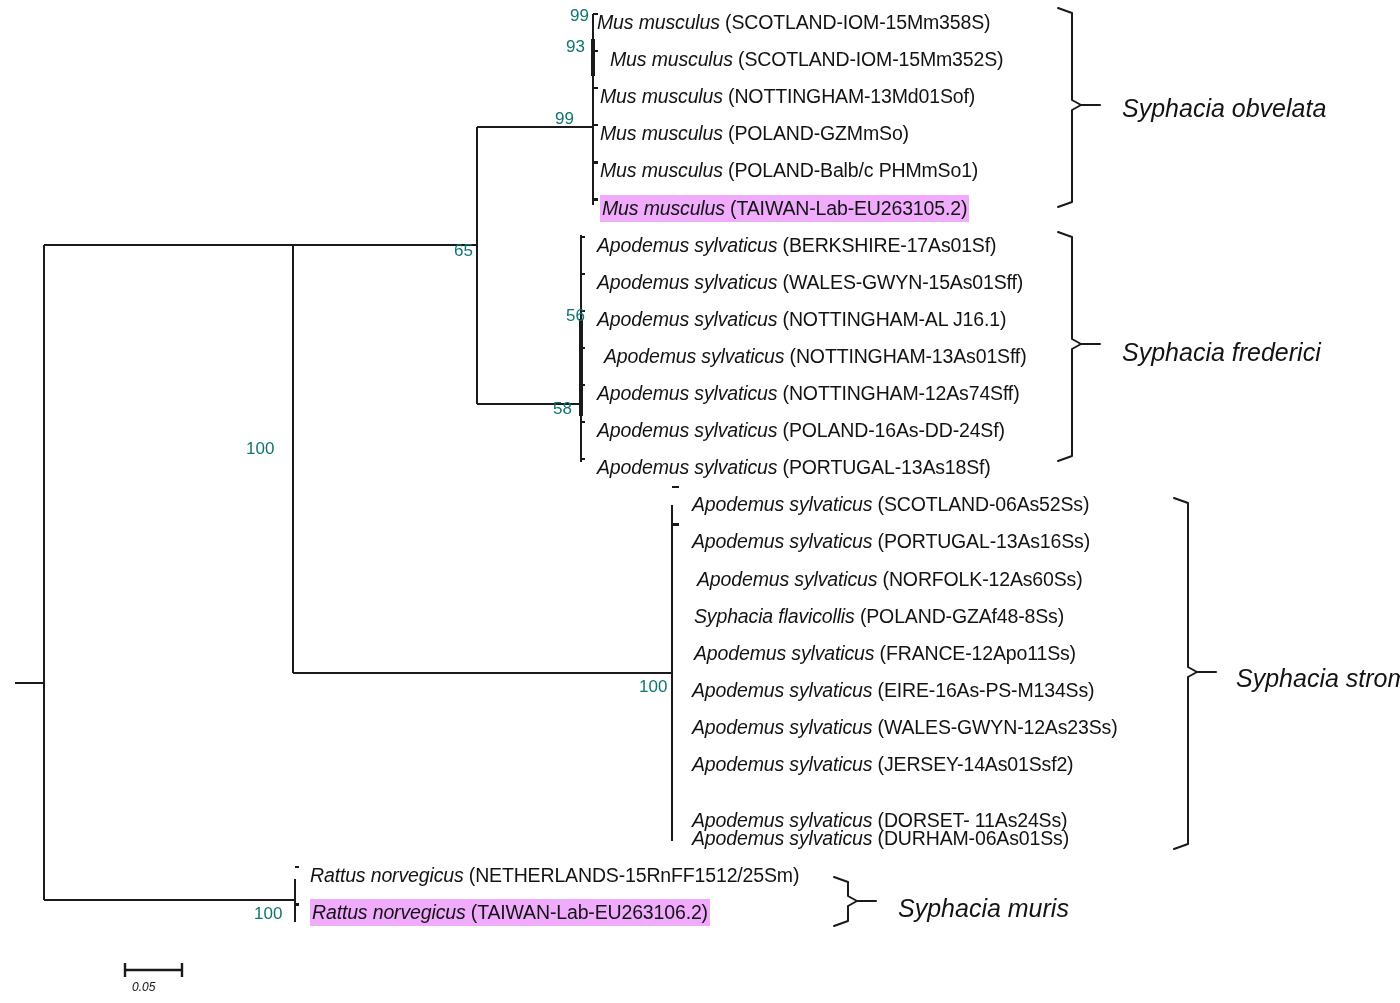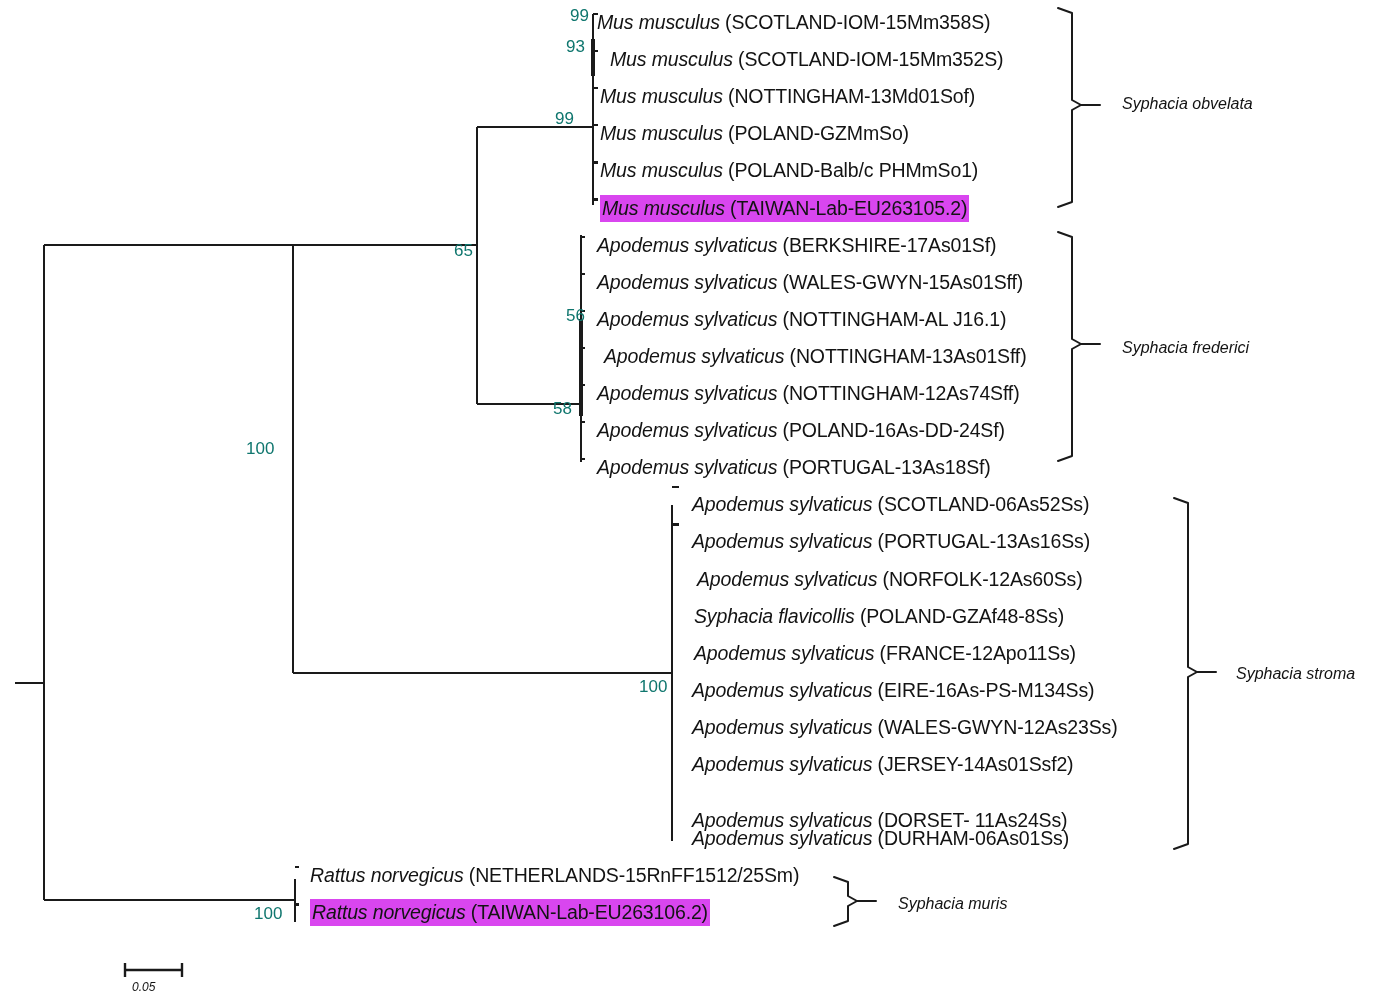--- a/index.html
+++ b/index.html
@@ -28,36 +28,36 @@
     font-size: 19.5px;
     color: #131313;
     white-space: nowrap;
     line-height: 1;
     letter-spacing: -0.15px;
   }
   .taxon .sp {
     font-style: italic;
   }
   .taxon.hl .hlbox {
-    background: #d946ef;
+    background: #f0abfc;
     padding: 2px 2px 3px 2px;
   }
   .boot {
     position: absolute;
     font-family: "Liberation Sans", sans-serif;
     font-size: 17px;
     color: #0f766e;
     white-space: nowrap;
     line-height: 1;
   }
   .clade-label {
     position: absolute;
     font-family: "Liberation Sans", sans-serif;
     font-style: italic;
-    font-size: 16px;
+    font-size: 25px;
     color: #131313;
     white-space: nowrap;
     line-height: 1;
   }
   .scale-label {
     position: absolute;
     font-family: "Liberation Sans", sans-serif;
     font-size: 12px;
     color: #131313;
     white-space: nowrap;

